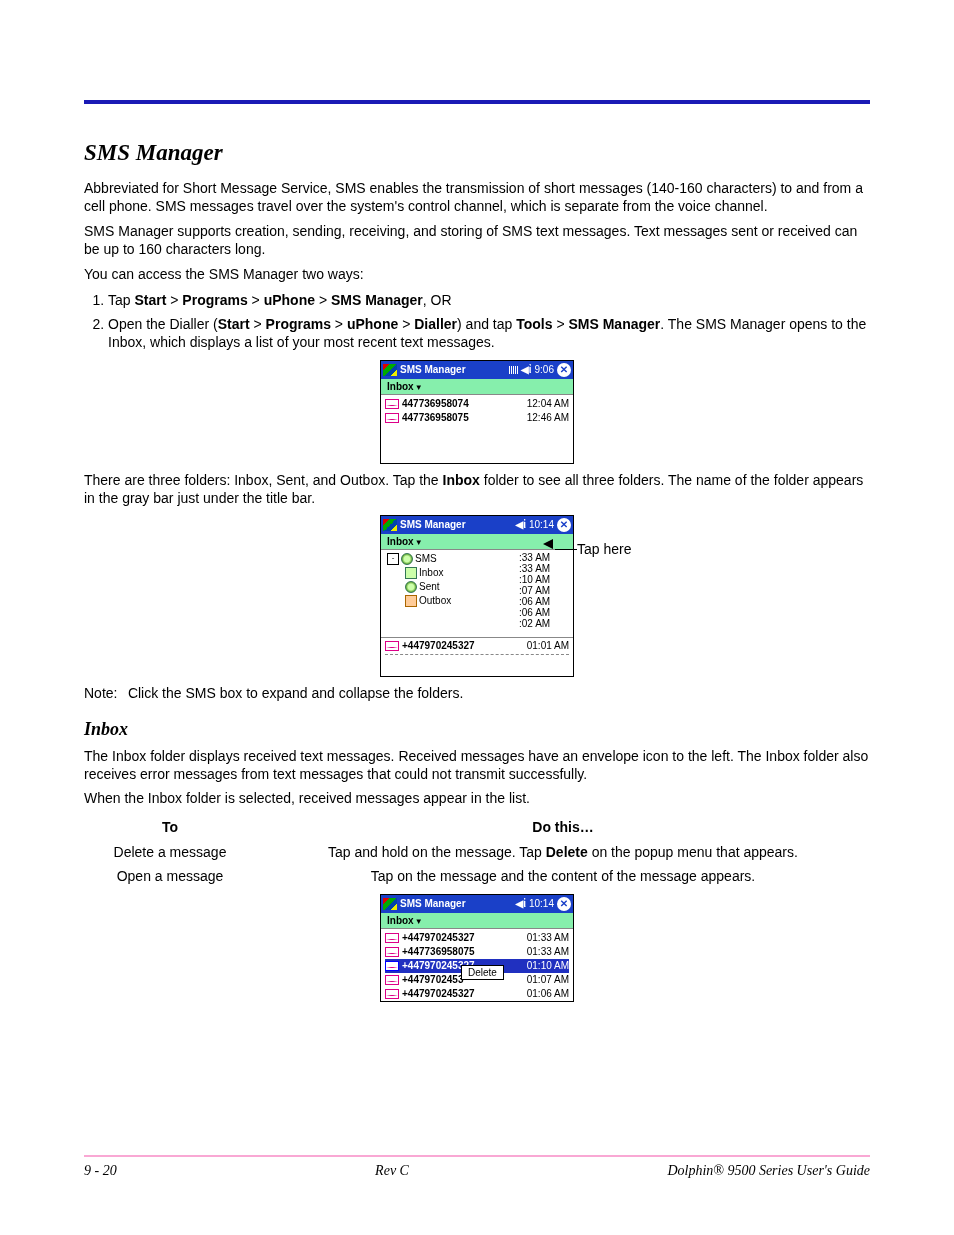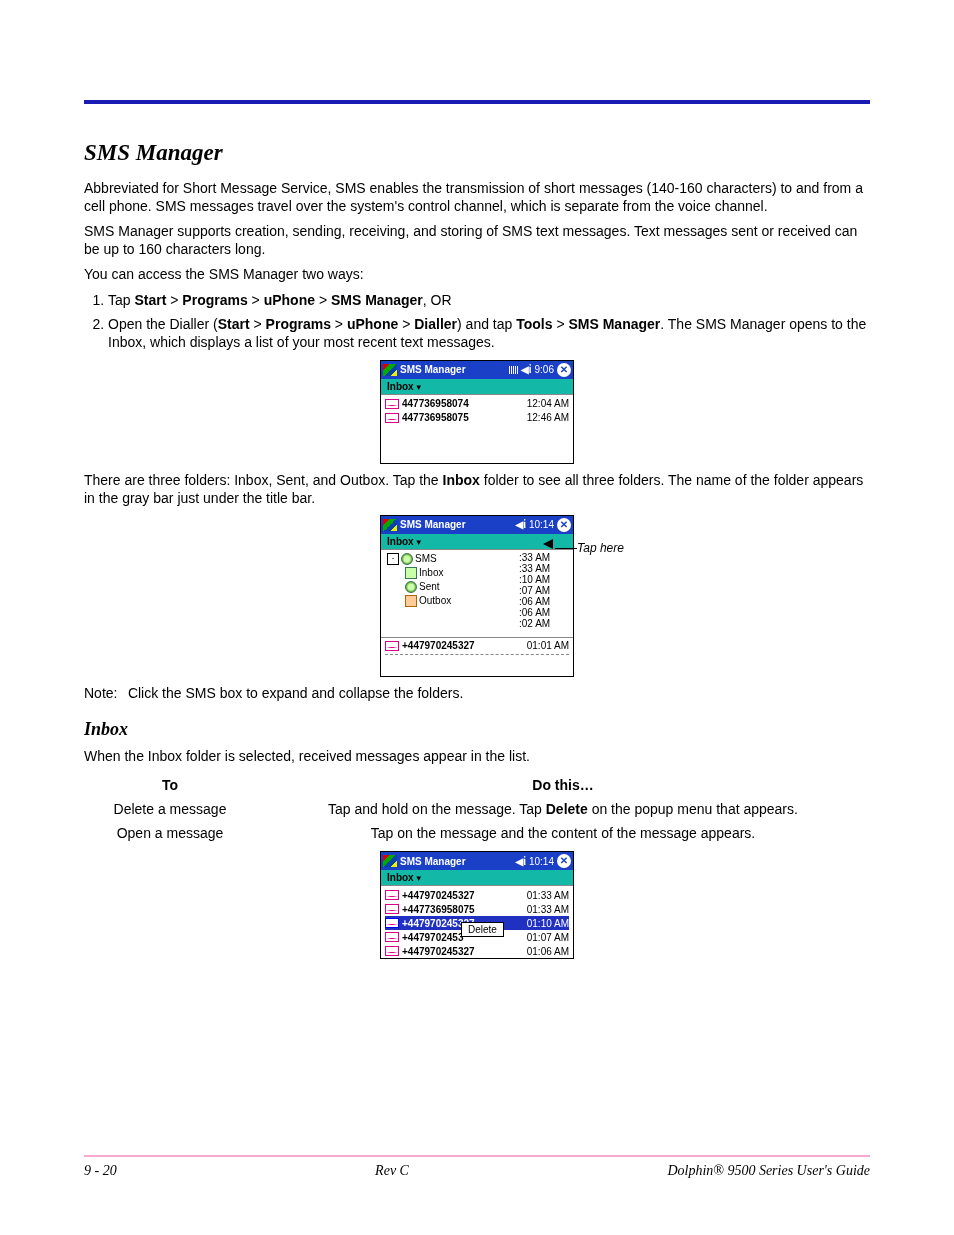--- a/index.html
+++ b/index.html
@@ -86,21 +86,21 @@
   .titlebar .title { flex: 1 1 auto; white-space: nowrap; overflow: hidden; }
   .titlebar .sig { width: 9px; height: 8px; background: repeating-linear-gradient(to right,#fff 0 1px,transparent 1px 2px); }
   .titlebar .clock { font-weight: normal; }
   .titlebar .close {
     width: 14px; height: 14px; border-radius: 50%;
     background: #fff; color: #1a40c8; font-weight: bold;
     display:flex;align-items:center;justify-content:center;
     font-size: 10px; line-height: 1;
   }
   .menubar {
-    background: #14b8a6;
+    background: #86efac;
     border-bottom: 1px solid #888;
     padding: 2px 6px;
     font-weight: bold;
     color: #000;
     position: relative;
   }
   .menubar .caret { font-size: 8px; margin-left: 1px; }
   .menubar .arrow-hint {
     position: absolute; right: 20px; top: 5px;
     width: 0; height: 0;
@@ -130,21 +130,21 @@
   }
 
   
   .callout {
     display:flex;align-items:center;position:relative;
   }
   .callout .line {
     width: 22px; height: 0; border-top: 1px solid #000;
     position:absolute; left: -22px; top: 50%;
   }
-  .callout span { font-size: 12px; font-family: Arial; font-style: italic; }
+  .callout span { font-size: 14px; font-family: Arial; }
 
   
   .actions { width: 100%; margin-top: 4px; border-collapse: collapse; }
   .actions td { vertical-align: top; padding: 3px 0; line-height: 1.3; text-align: center; }
   .actions .col1 { width: 172px; }
 
   
   .footer {
     position: absolute;
     left: 0; right: 0;
@@ -292,20 +292,21 @@
       <span>Tap here</span>
     </div>
   </div>
 
   <p class="note">
     <span class="label">Note:</span>
     <span>Click the SMS box to expand and collapse the folders.</span>
   </p>
 
   <h3 class="section">Inbox</h3>
+  <p>The Inbox folder displays received text messages. Received messages have an envelope icon to the left. The Inbox folder also receives error messages from text messages that could not transmit successfully.</p>
   <p>When the Inbox folder is selected, received messages appear in the list.</p>
 
   <table class="actions">
     <tbody>
         <tr>
       <td class="col1 bold">To</td>
       <td class="bold">Do this…</td>
     </tr>
     <tr>
       <td class="col1">Delete a message</td>

